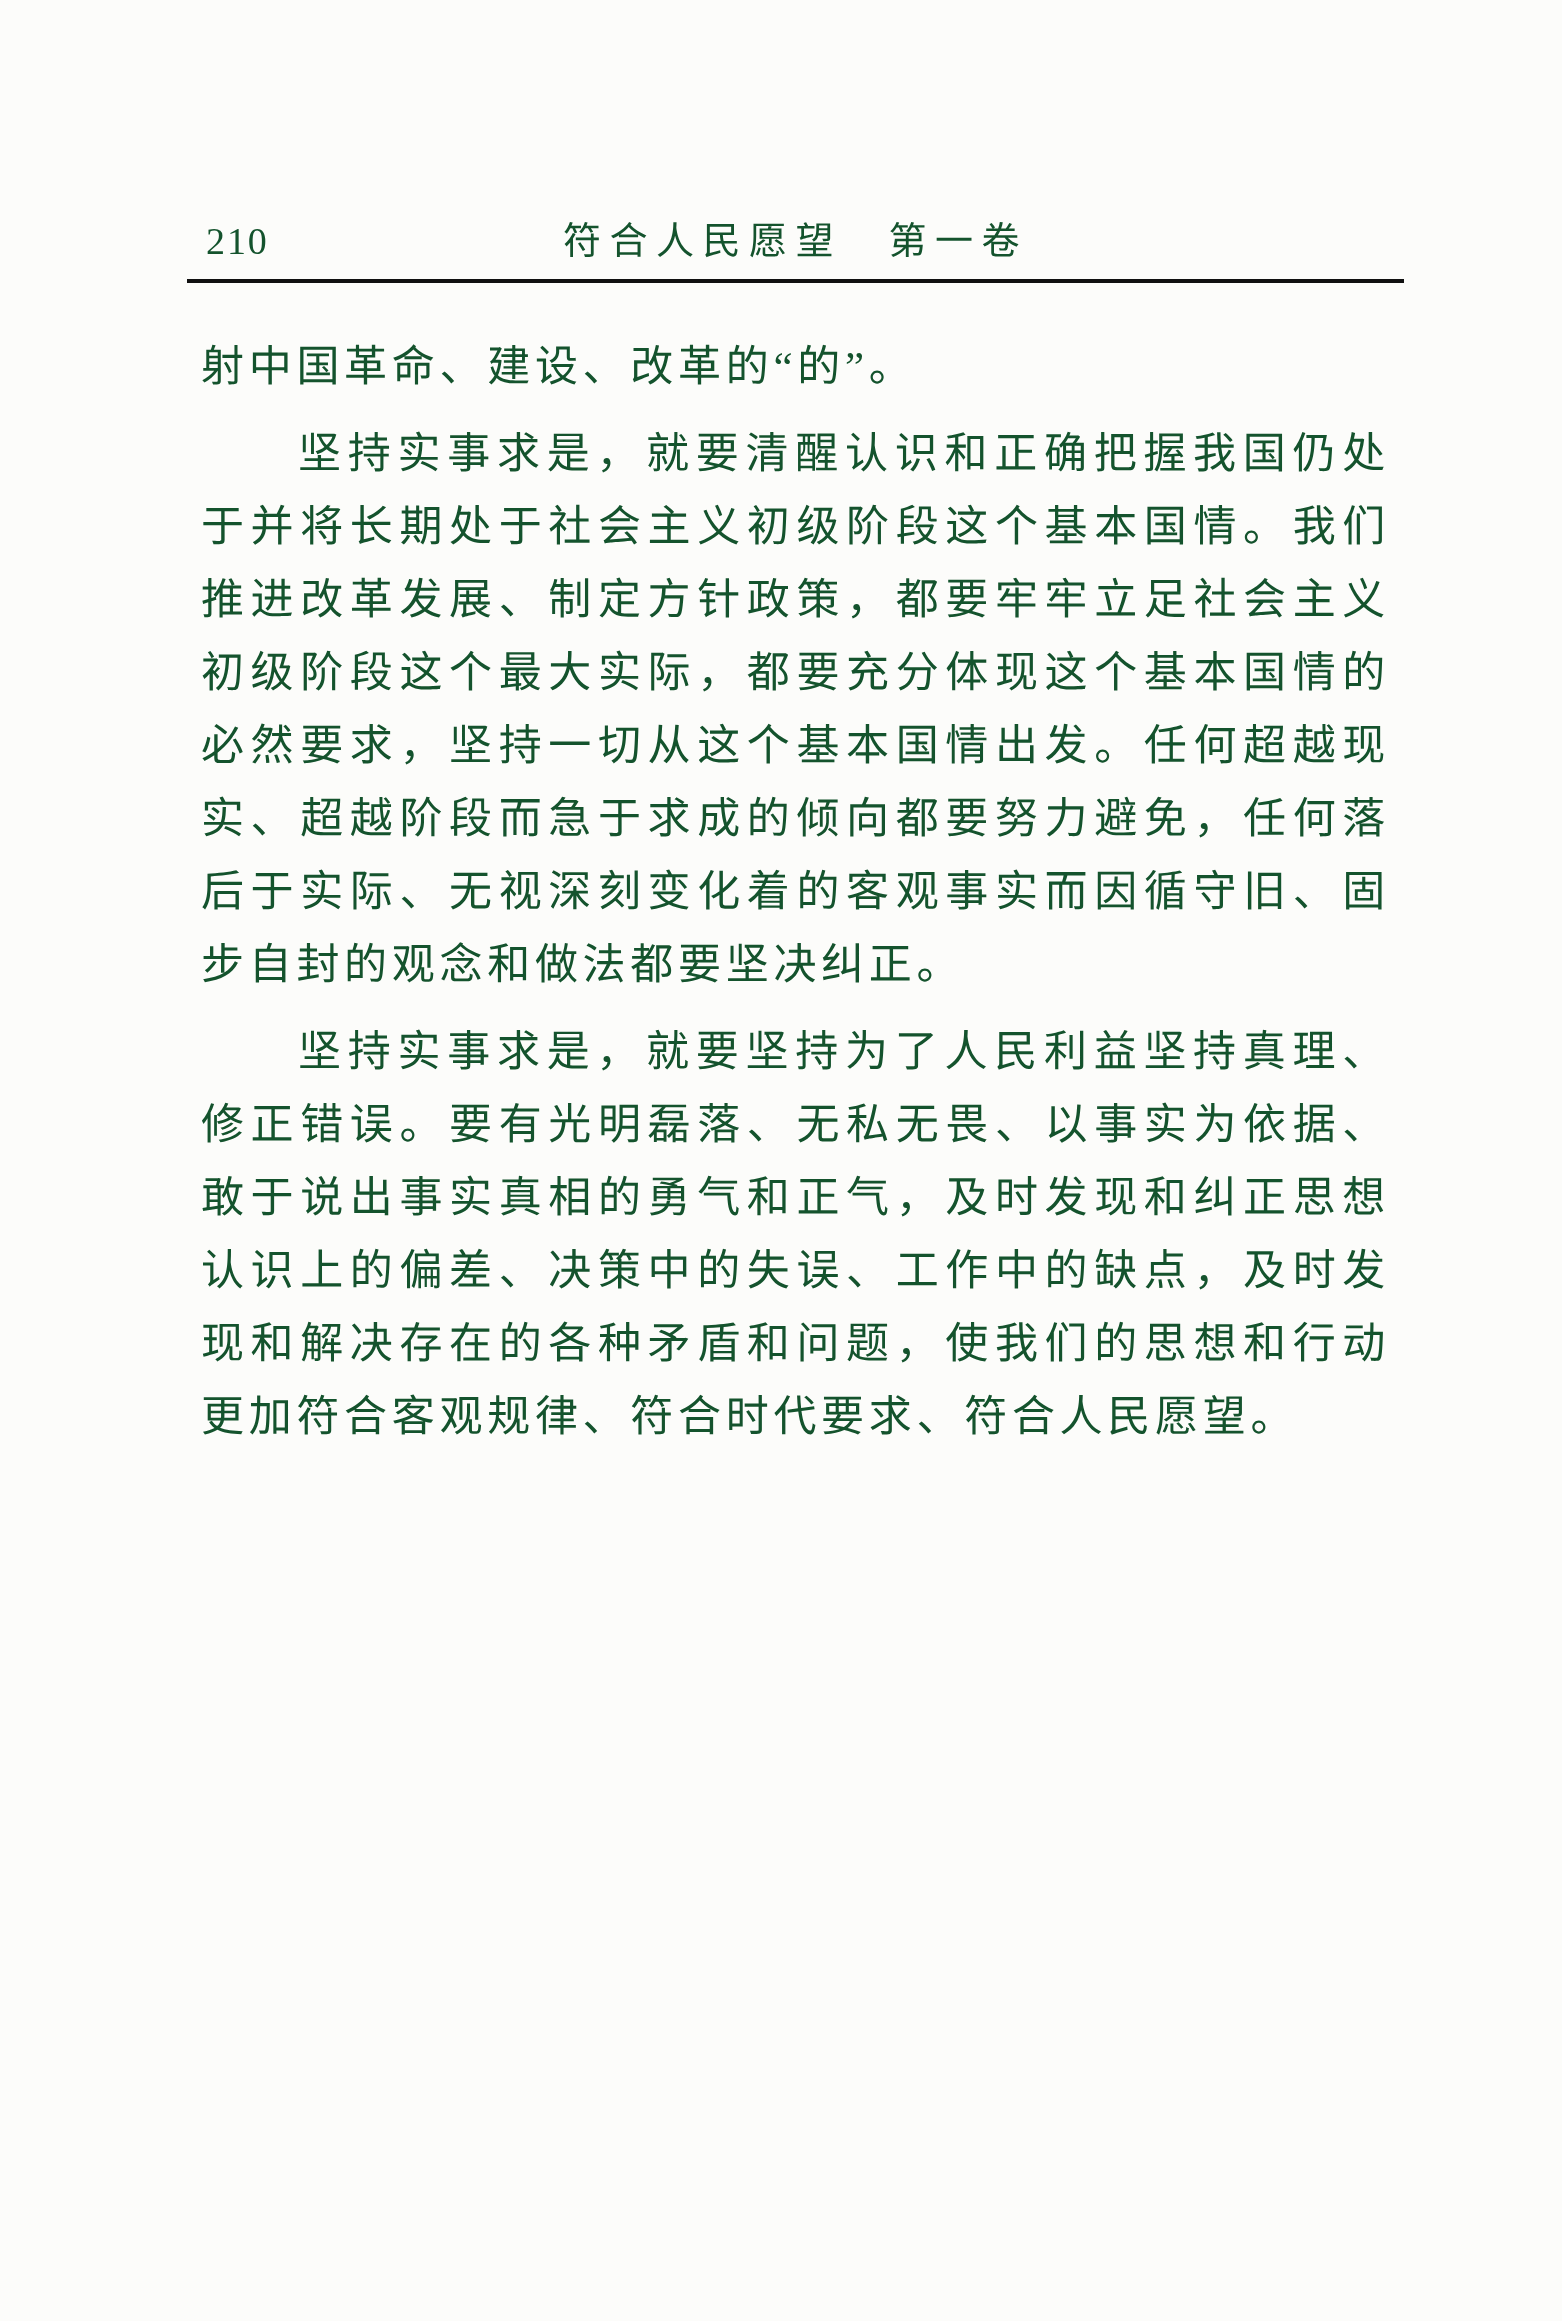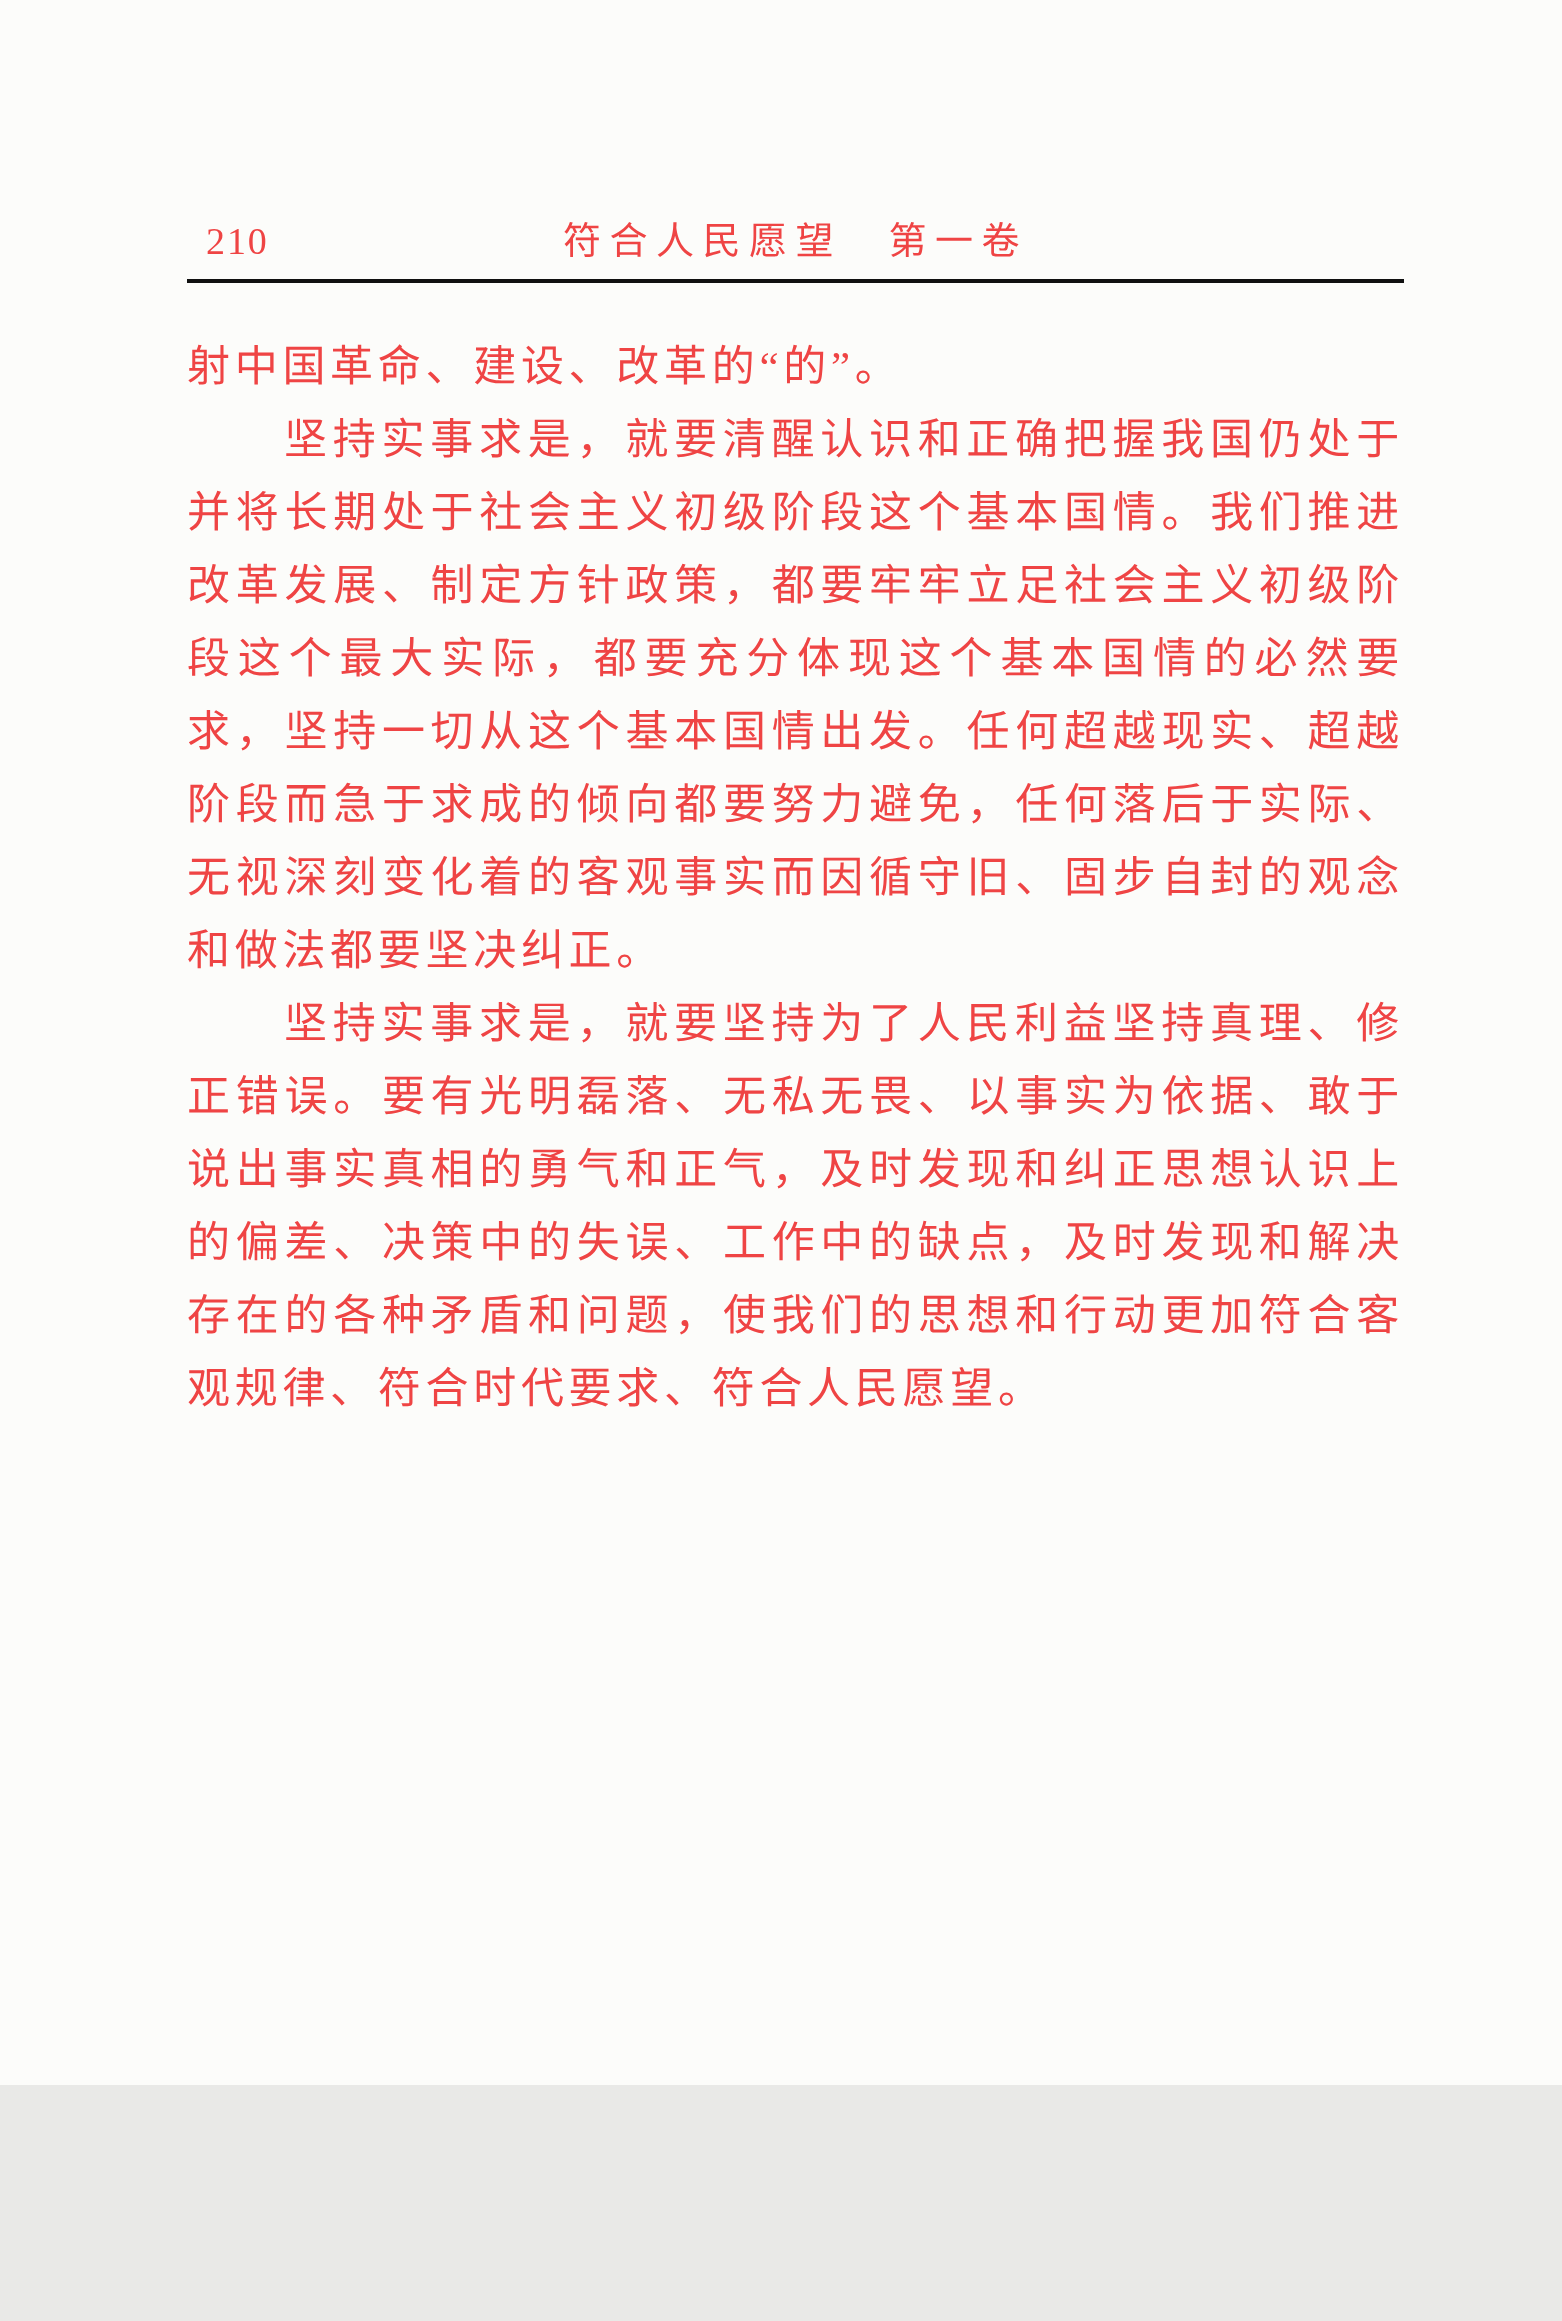--- a/index.html
+++ b/index.html
@@ -3,24 +3,24 @@
 <meta charset="utf-8">
 <style>
   html, body {
     margin: 0;
     padding: 0;
     background: #e9e9e7;
   }
   .page {
     position: relative;
     width: 1562px;
-    height: 2085px;
+    height: 2321px;
     margin: 0 auto;
     background: #fcfcfa;
-    color: #ef4444;
+    color: #14532d;
     font-family: "Liberation Serif", "DejaVu Serif", serif;
     overflow: hidden;
   }
   .content {
     position: absolute;
     left: 187px;
     top: 0;
     width: 1217px;
   }
   .page-header {
@@ -50,21 +50,21 @@
   }
   .page-body {
     margin-top: 47px;
     font-size: 43px;
     line-height: 73px;
     letter-spacing: 4.7px;
     text-align: justify;
     text-justify: inter-ideograph;
   }
   .page-body p {
-    margin: 0;
+    margin: 14px;
     padding: 0;
   }
   .page-body p.indent {
     text-indent: 97px;
   }
 </style>
 </head>
 <body>
 
 <div class="page">

